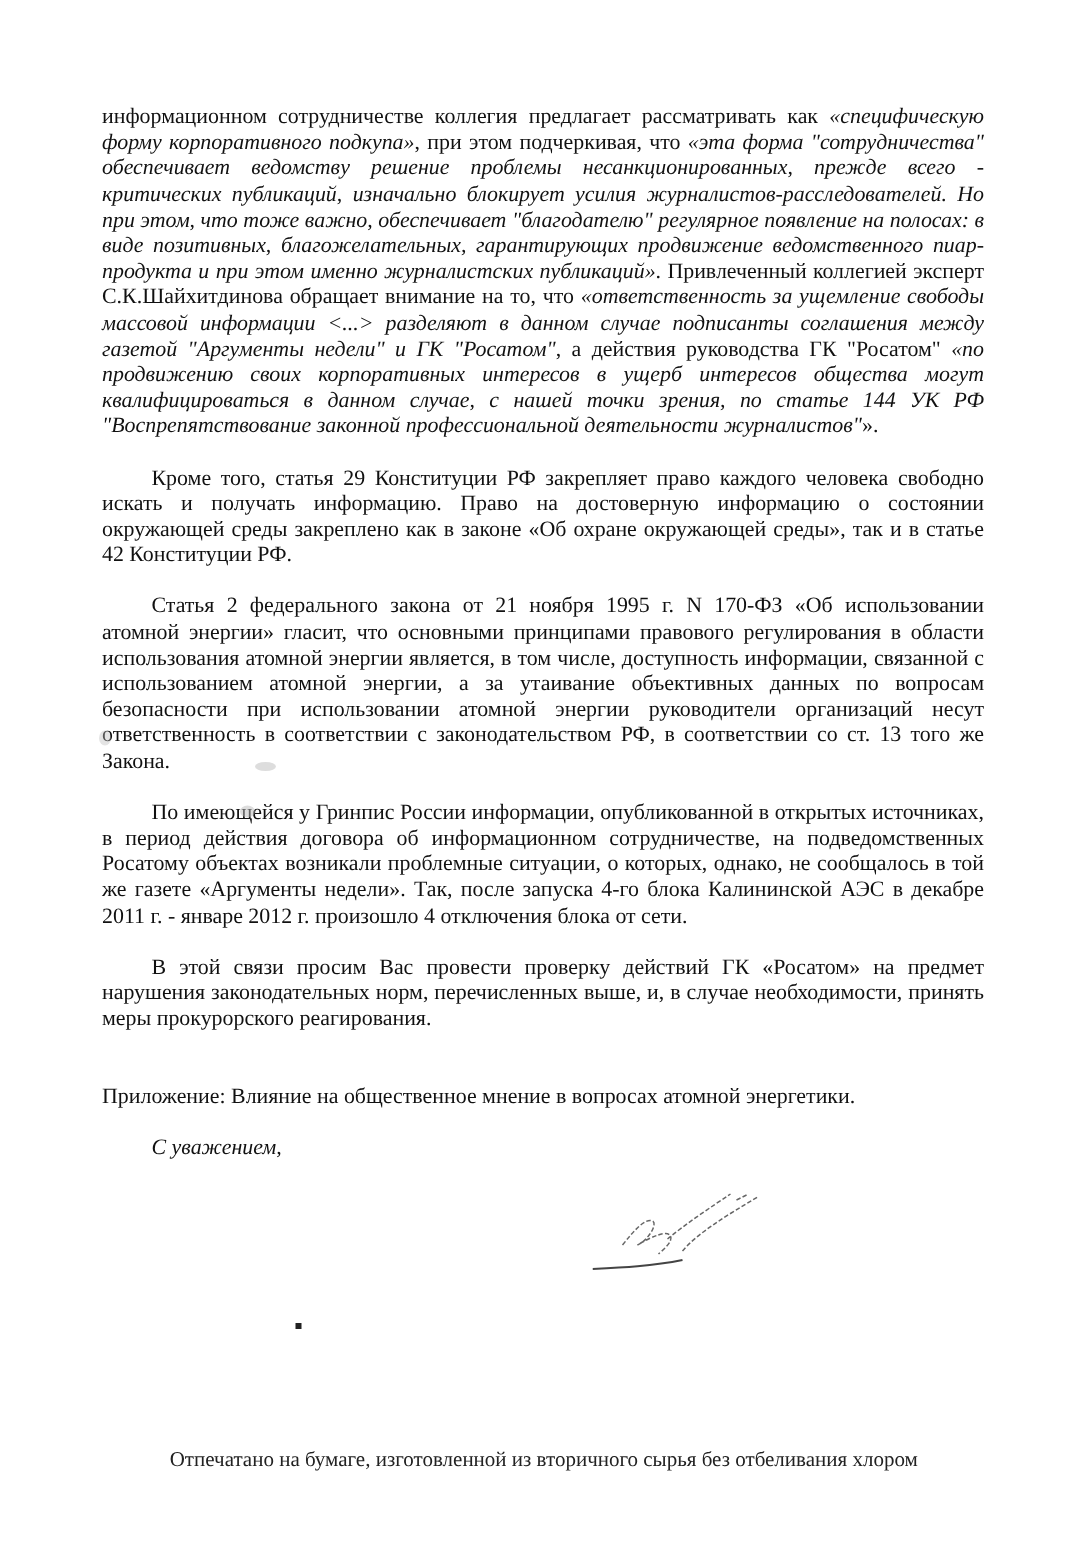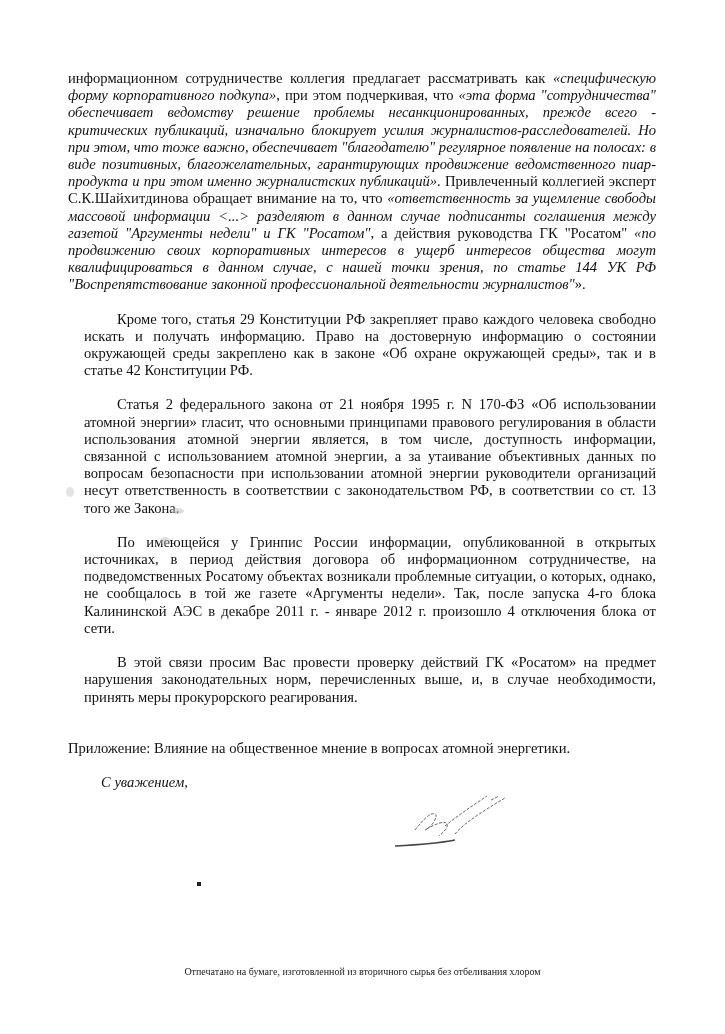--- a/index.html
+++ b/index.html
@@ -1,31 +1,31 @@
 <!DOCTYPE html>
 <html><head>
 <meta charset="utf-8">
 <style>
   html, body { margin: 0; padding: 0; background: #ffffff; }
   body { width: 725px; height: 1034px; position: relative; overflow: hidden;
          font-family: "Liberation Serif", "DejaVu Serif", serif; color: #111; }
   .page { position: absolute; left: 68px; top: 70px; width: 588px;
           font-size: 14.6px; line-height: 17.2px; text-align: justify; }
   .p { margin: 0; }
-  .indent { text-indent: 33px; margin-left: 16px; }
+  .indent { text-indent: 33px; }
   .gap { height: 17px; }
   i { font-style: italic; }
   .sign-line { display: flex; justify-content: space-between; align-items: flex-end; height: 34px; }
   .sign-left { padding-left: 33px; }
   .sign-name { padding-right: 22px; }
   .regards { padding-left: 33px; font-style: italic; }
   .signature { position: absolute; left: 395px; top: 790px; width: 140px; height: 60px; }
   .dot { position: absolute; left: 197px; top: 882px; width: 4px; height: 4px; background: #222; }
   .footer { position: absolute; left: 0; width: 725px; top: 966px; text-align: center;
-            font-size: 10px; color: #222; }
+            font-size: 14px; color: #222; }
   .speck { position: absolute; background: #bbb; border-radius: 50%; }
 </style>
 </head>
 <body>
 
 <div class="page">
   <p class="p"><span>информационном сотрудничестве коллегия предлагает рассматривать как </span><i>«специфическую форму корпоративного подкупа»</i><span>, при этом подчеркивая, что </span><i>«эта форма "сотрудничества" обеспечивает ведомству решение проблемы несанкционированных, прежде всего - критических публикаций, изначально блокирует усилия журналистов-расследователей. Но при этом, что тоже важно, обеспечивает "благодателю" регулярное появление на полосах: в виде позитивных, благожелательных, гарантирующих продвижение ведомственного пиар-продукта и при этом именно журналистских публикаций»</i><span>. Привлеченный коллегией эксперт С.К.Шайхитдинова обращает внимание на то, что </span><i>«ответственность за ущемление свободы массовой информации &lt;...&gt; разделяют в данном случае подписанты соглашения между газетой "Аргументы недели" и ГК "Росатом"</i><span>, а действия руководства ГК "Росатом" </span><i>«по продвижению своих корпоративных интересов в ущерб интересов общества могут квалифицироваться в данном случае, с нашей точки зрения, по статье 144 УК РФ "Воспрепятствование законной профессиональной деятельности журналистов"</i><span>».</span></p>
   <div class="gap"></div>
   <p class="p indent">Кроме того, статья 29 Конституции РФ закрепляет право каждого человека свободно искать и получать информацию. Право на достоверную информацию о состоянии окружающей среды закреплено как в законе «Об охране окружающей среды», так и в статье 42 Конституции РФ.</p>
   <div class="gap"></div>

